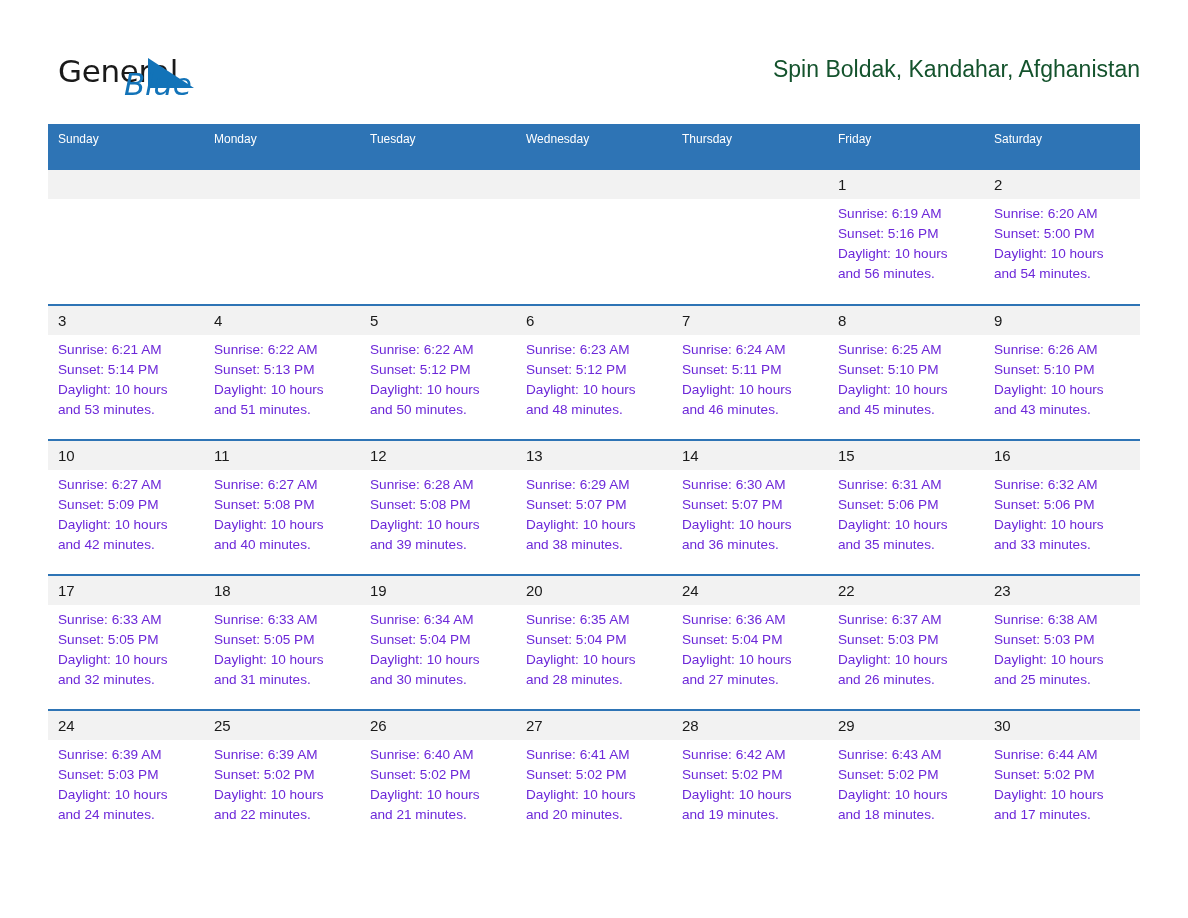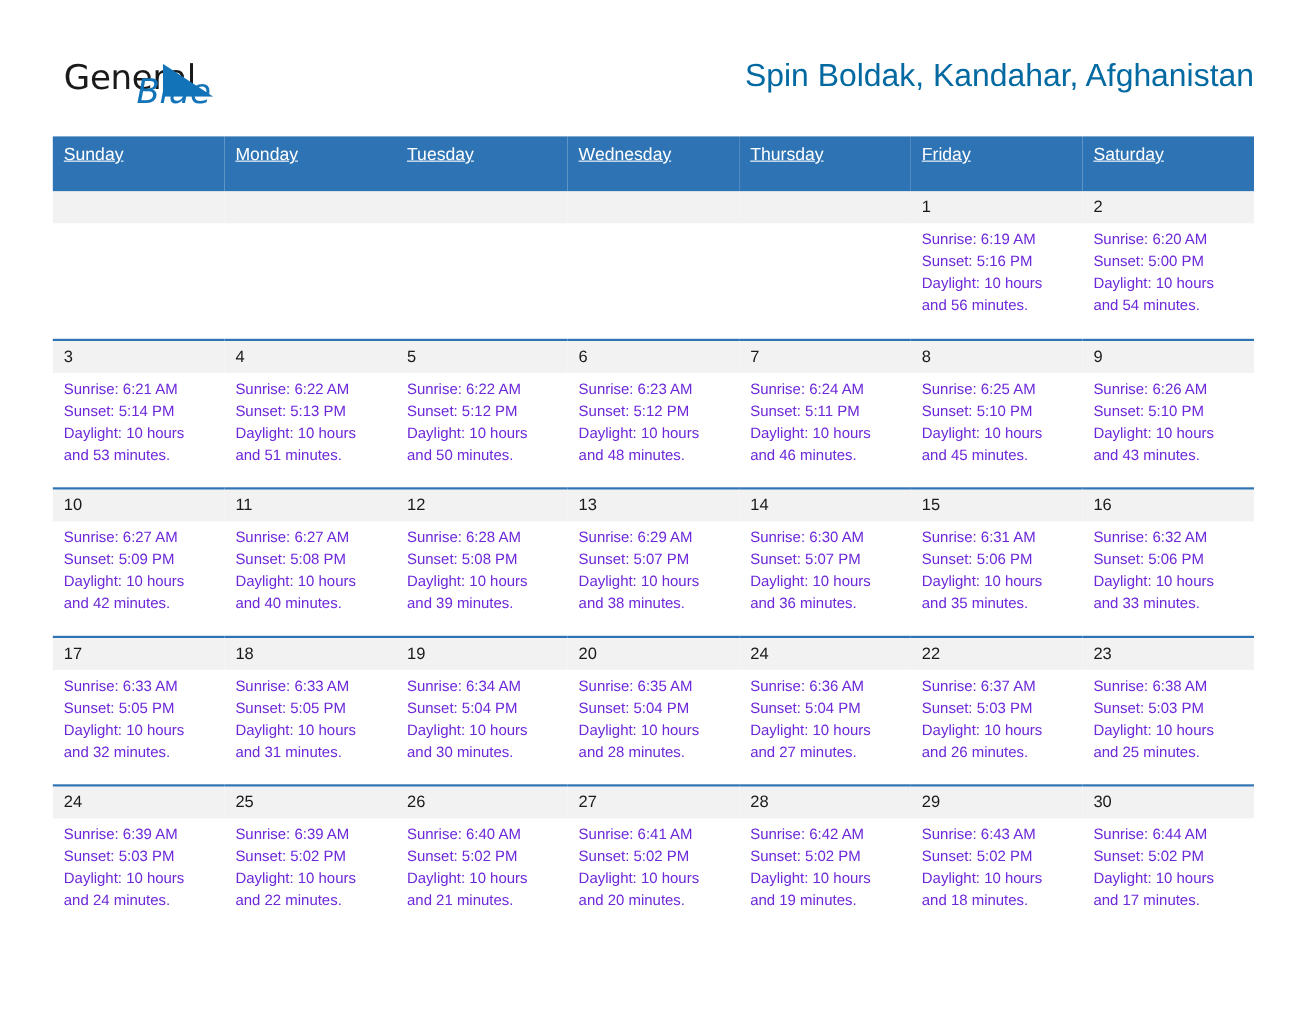--- a/index.html
+++ b/index.html
@@ -73,48 +73,47 @@
   }
   .cal-title {
     font-size: 40px;
     line-height: 46px;
     font-weight: 400;
     color: #000000;
     margin: 0;
     letter-spacing: 0px;
   }
   .cal-subtitle {
-    font-size: 29px;
+    font-size: 23px;
     line-height: 30px;
     font-weight: 400;
-    color: #0369a1;
+    color: #14532d;
     margin: 10px 0 0 0;
   }
 
   
   .calendar {
     margin-top: 14px;
     width: 1092px;
     border-collapse: collapse;
     table-layout: fixed;
   }
   .calendar col { width: 156px; }
 
   thead th {
     background: #2e74b5;
     color: #ffffff;
-    font-size: 16px;
+    font-size: 12px;
     font-weight: 400;
     text-align: left;
     padding: 8px 0 24px 10px;
     height: 31px;
     box-sizing: border-box;
     vertical-align: middle;
     border: none;
-    text-decoration: underline;
   }
 
   tbody tr.week-row > td {
     vertical-align: top;
     padding: 0;
     border: none;
     border-top: 2px solid #2e74b5;
     height: 135px;
     box-sizing: border-box;
   }

